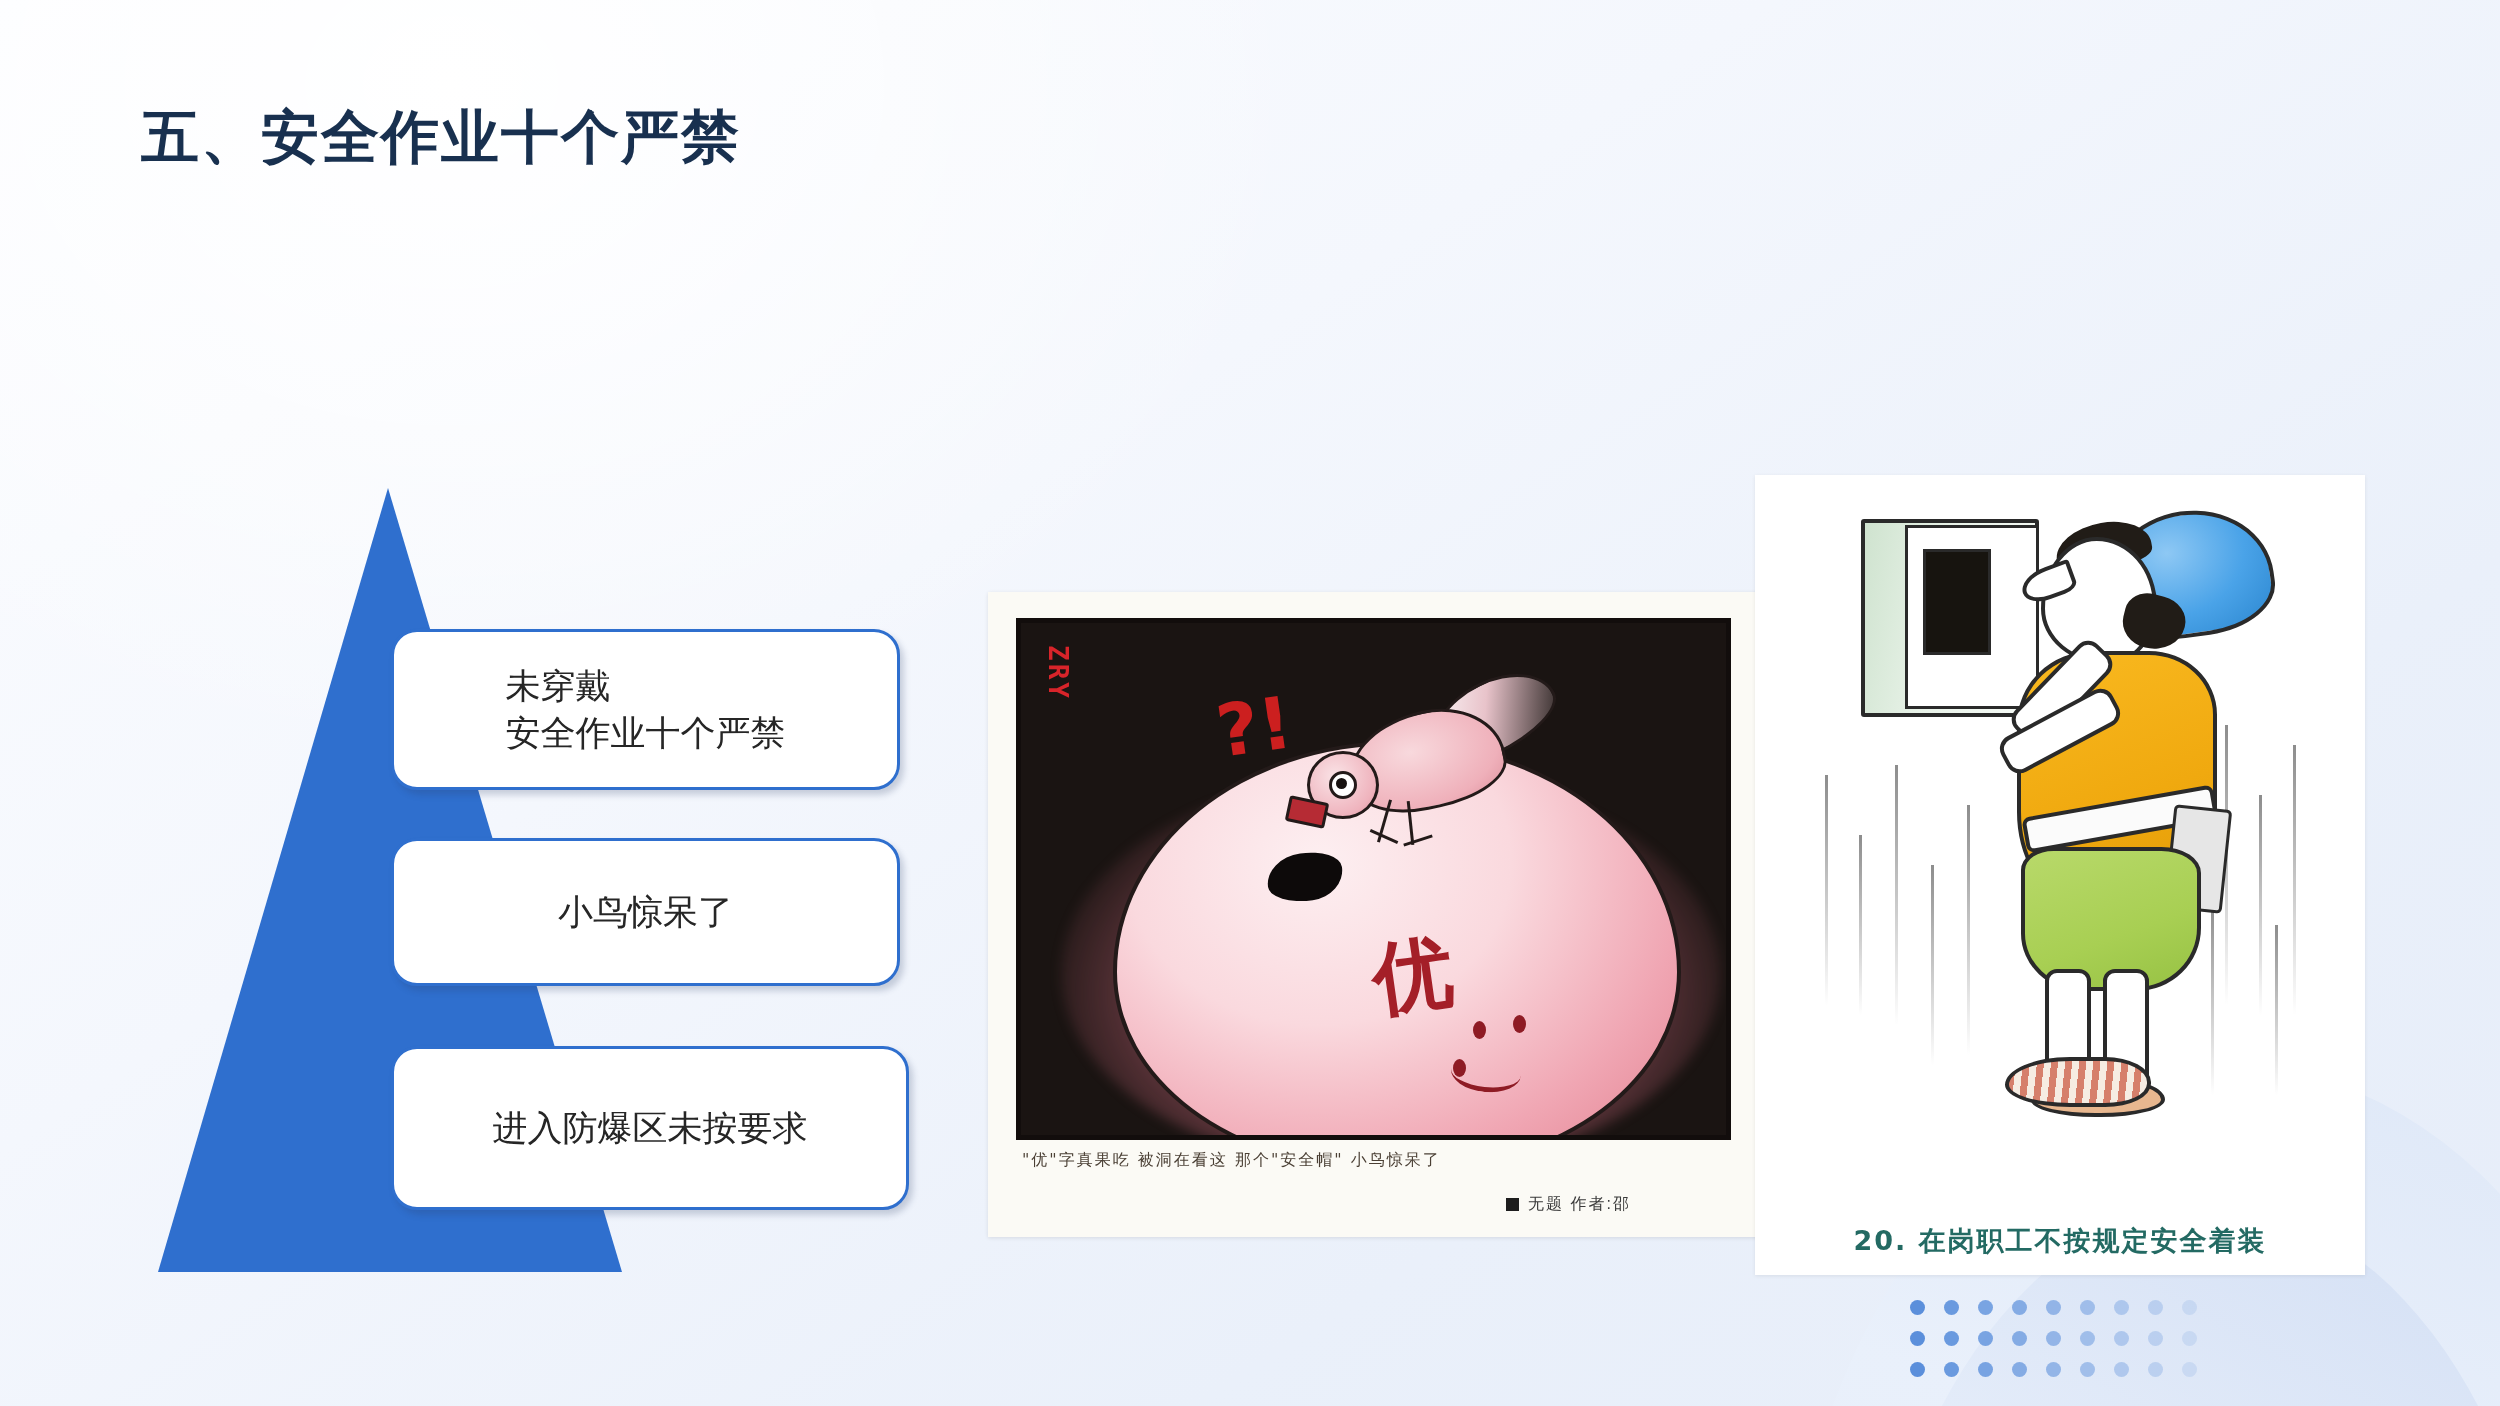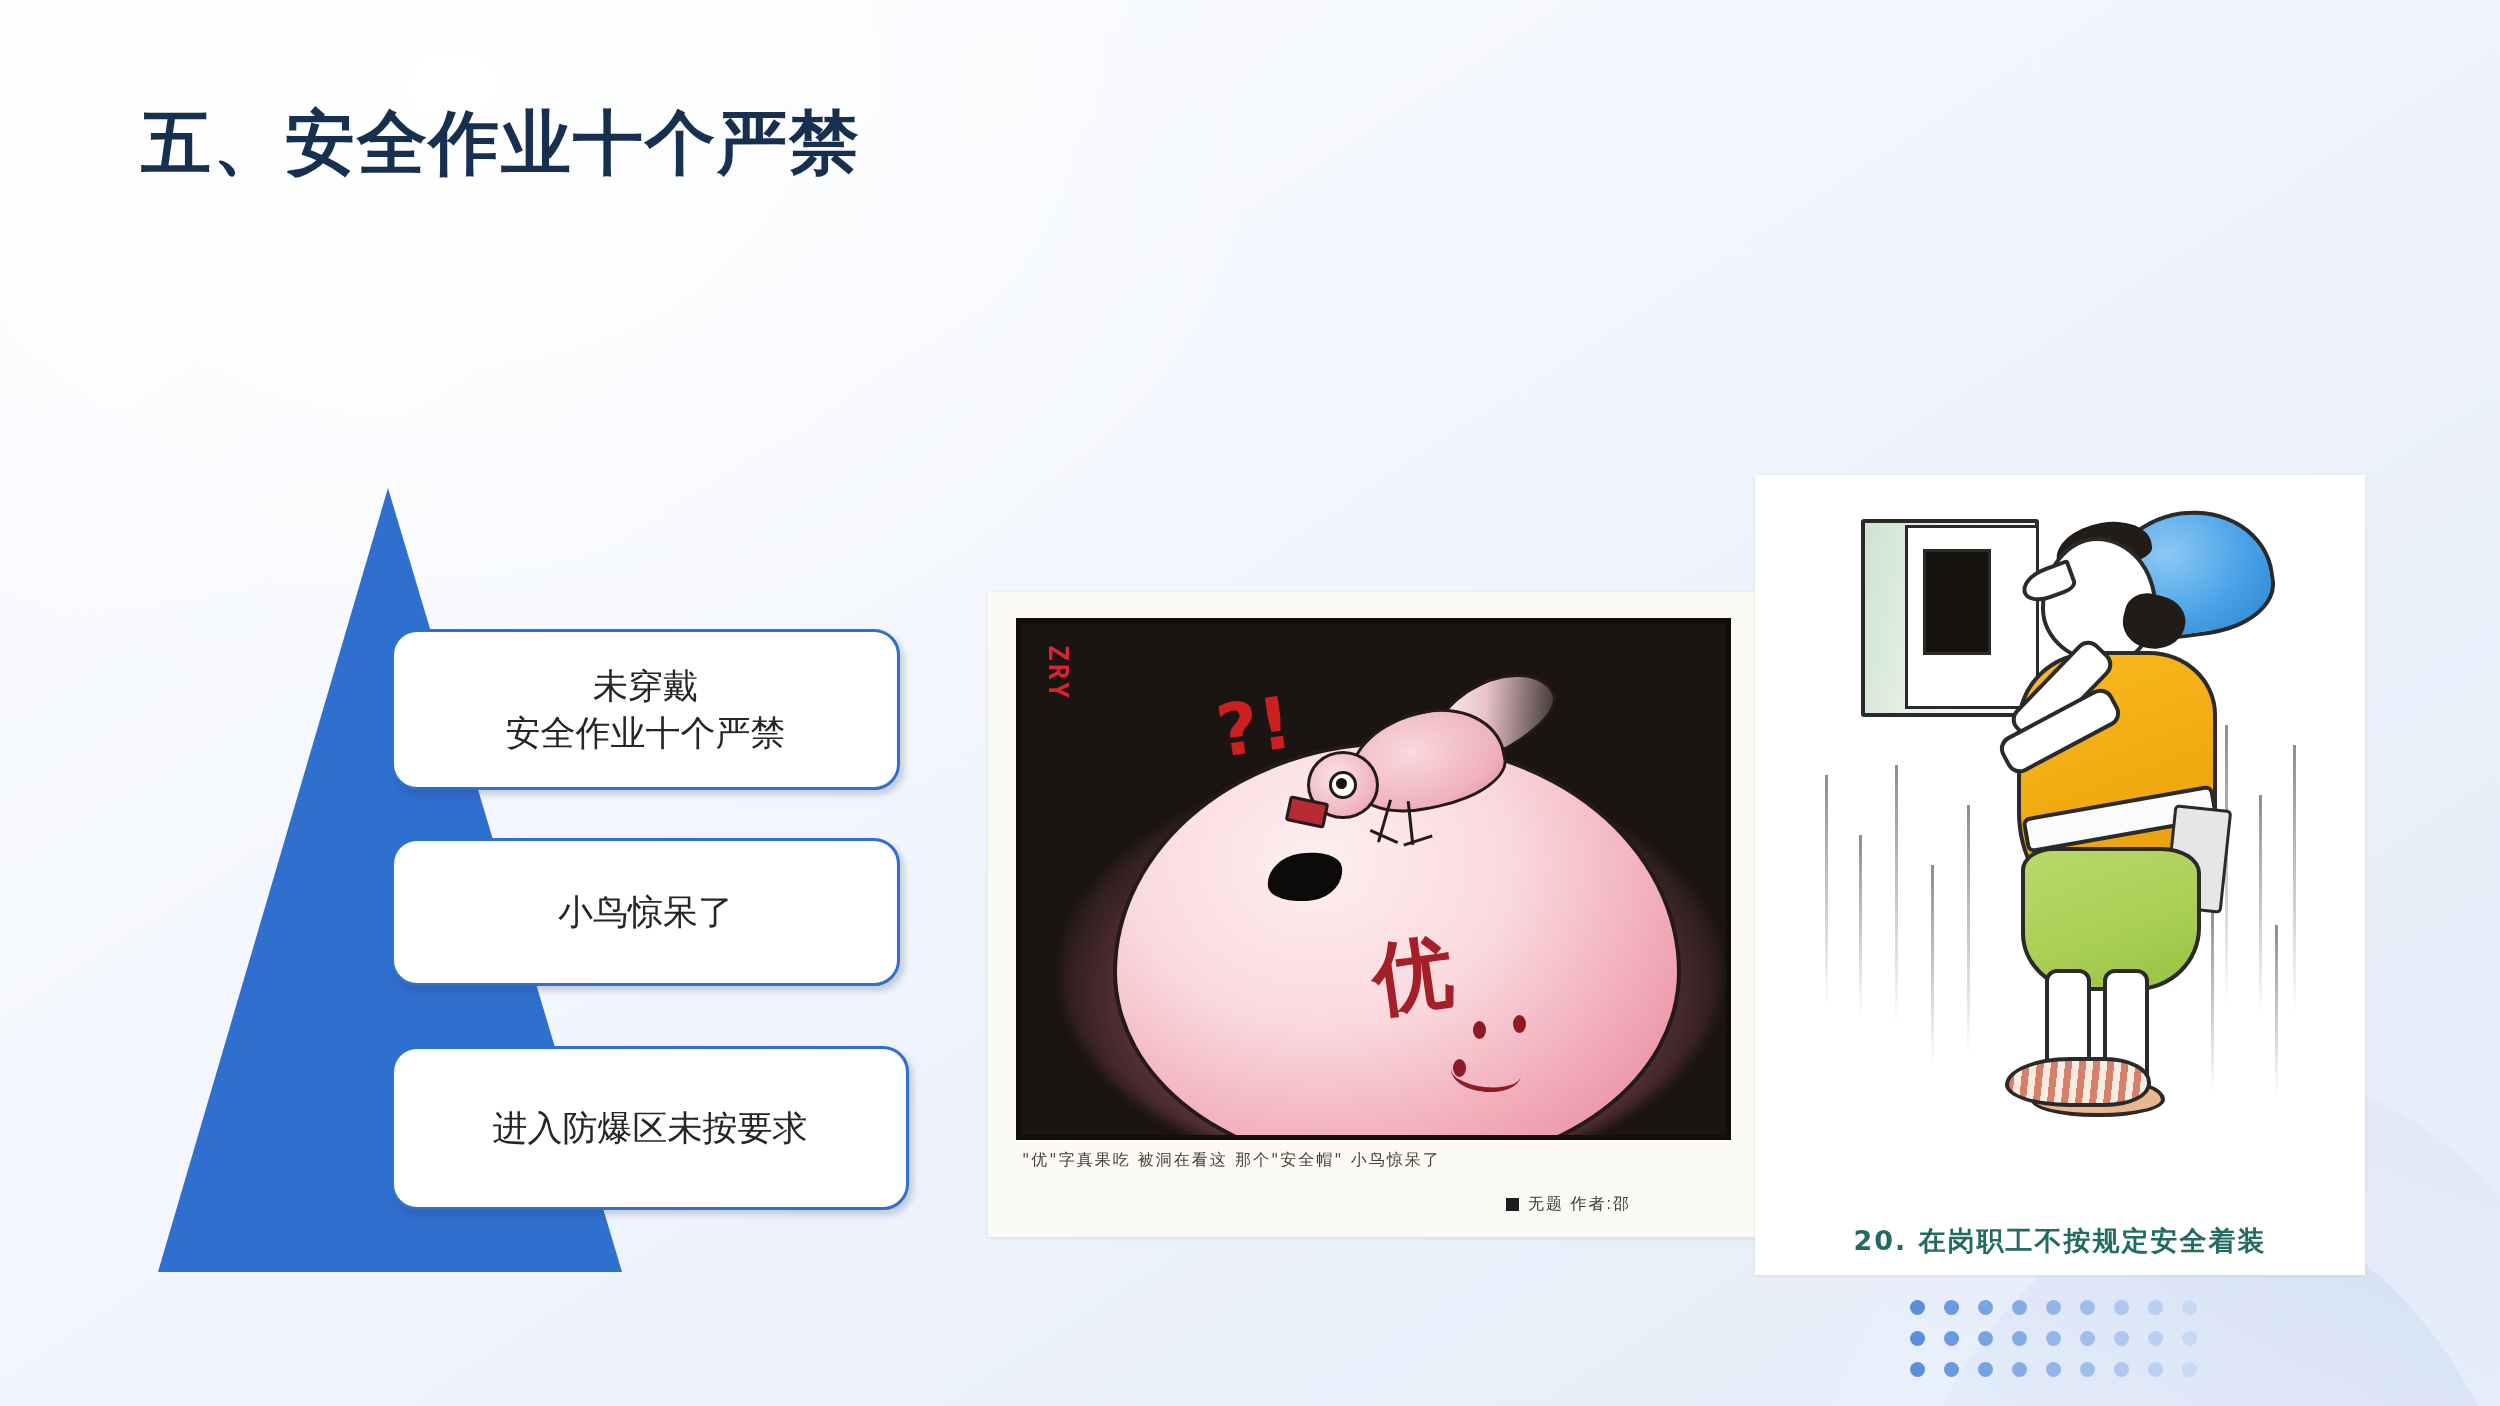--- a/index.html
+++ b/index.html
@@ -31,40 +31,40 @@
   }
 
   
   .dotgrid{position:absolute;left:1910px;top:1300px;display:grid;
     grid-template-columns:repeat(9,34px);grid-template-rows:repeat(3,31px);}
   .dotgrid i{display:block;width:15px;height:15px;border-radius:50%;background:#5b8fdb;}
 
   
   .title{
     position:absolute;left:141px;top:108px;
-    font-size:70px;font-weight:bold;letter-spacing:2px;
+    font-size:58px;font-weight:bold;letter-spacing:2px;
     color:#18304f;white-space:nowrap;line-height:1;
   }
   .subtitle{
     position:absolute;left:245px;top:322px;
     font-size:44px;font-weight:bold;letter-spacing:1px;
     color:#9b6a1d;white-space:nowrap;line-height:1;
   }
   .subtitle .num{font-weight:normal;}
 
   
   .tri{position:absolute;left:0;top:0;width:2500px;height:1406px;pointer-events:none;}
 
   
   .pbox{
     position:absolute;background:#ffffff;
     border:3px solid #2f6fce;border-radius:26px;
     box-shadow:4px 5px 6px rgba(40,60,100,.22);
     display:flex;align-items:center;justify-content:center;
-    text-align:center;color:#262626;font-size:35px;line-height:1.32;
+    color:#262626;font-size:35px;line-height:1.32;
     font-family:"DejaVu Sans","Liberation Sans",sans-serif;
   }
   #box1{left:391px;top:629px;width:503px;height:155px;}
   #box2{left:391px;top:838px;width:503px;height:142px;}
   #box3{left:391px;top:1046px;width:512px;height:158px;}
 
   
   .card{position:absolute;overflow:hidden;}
 
   

